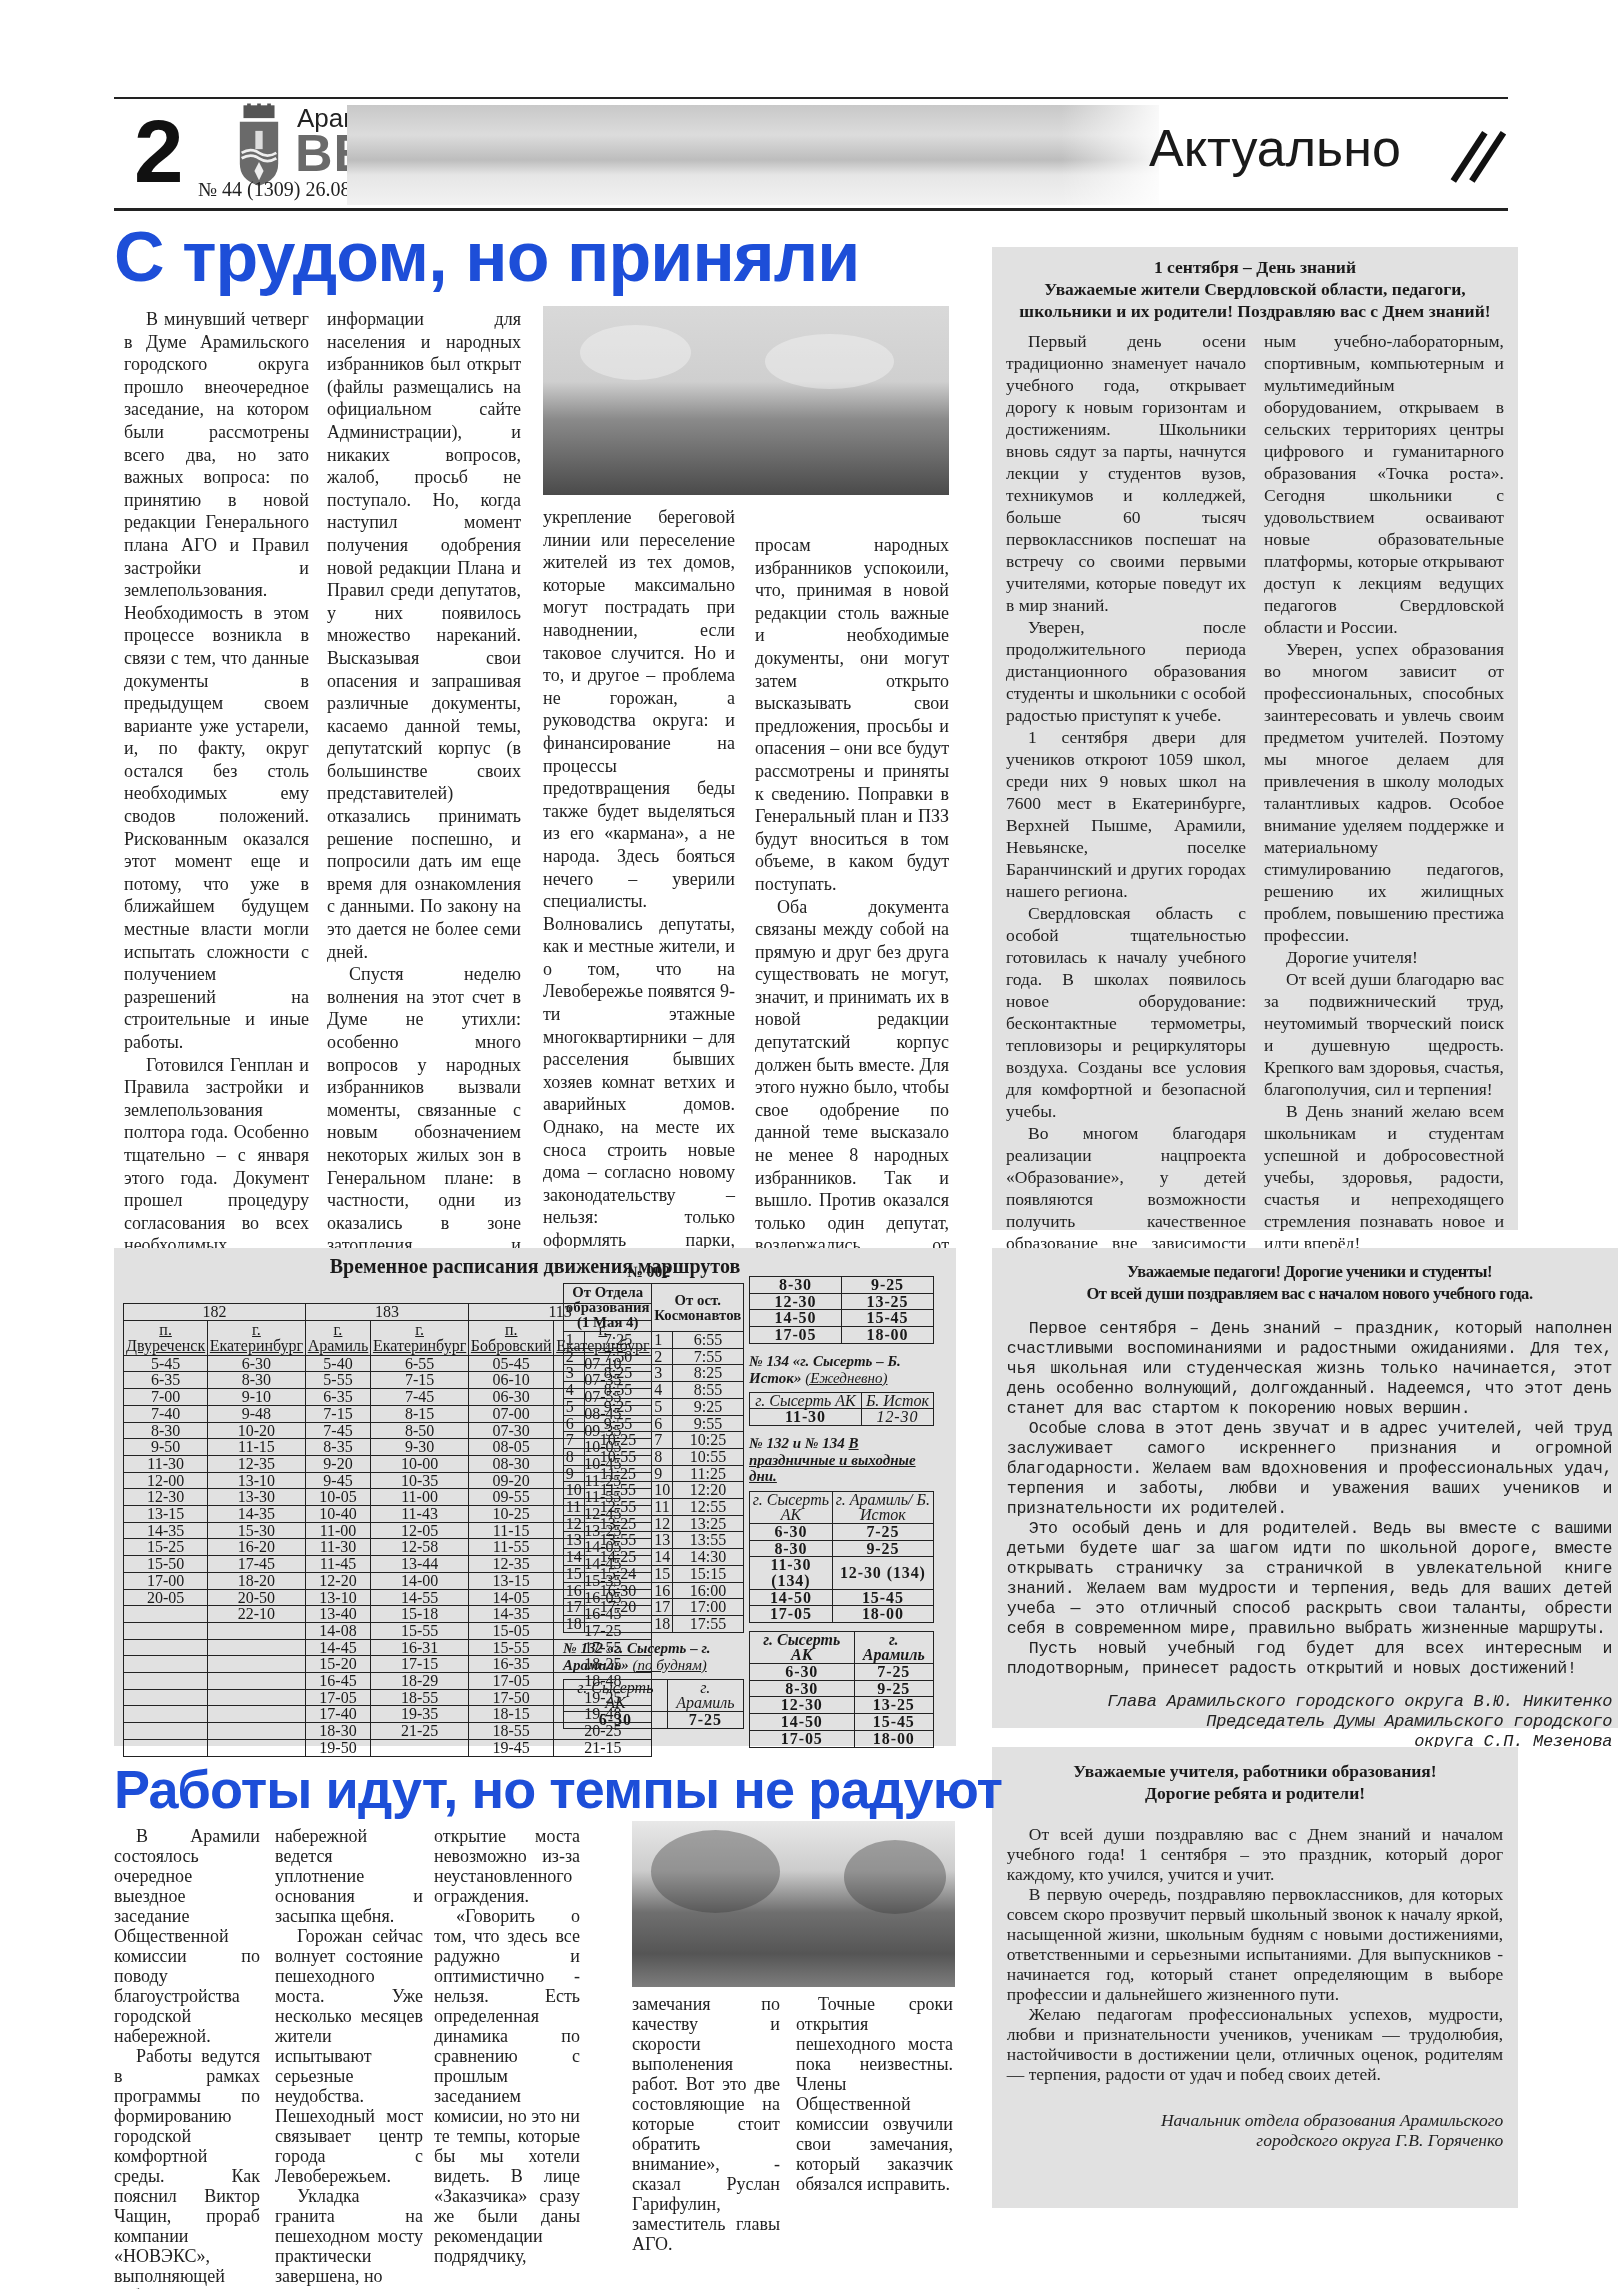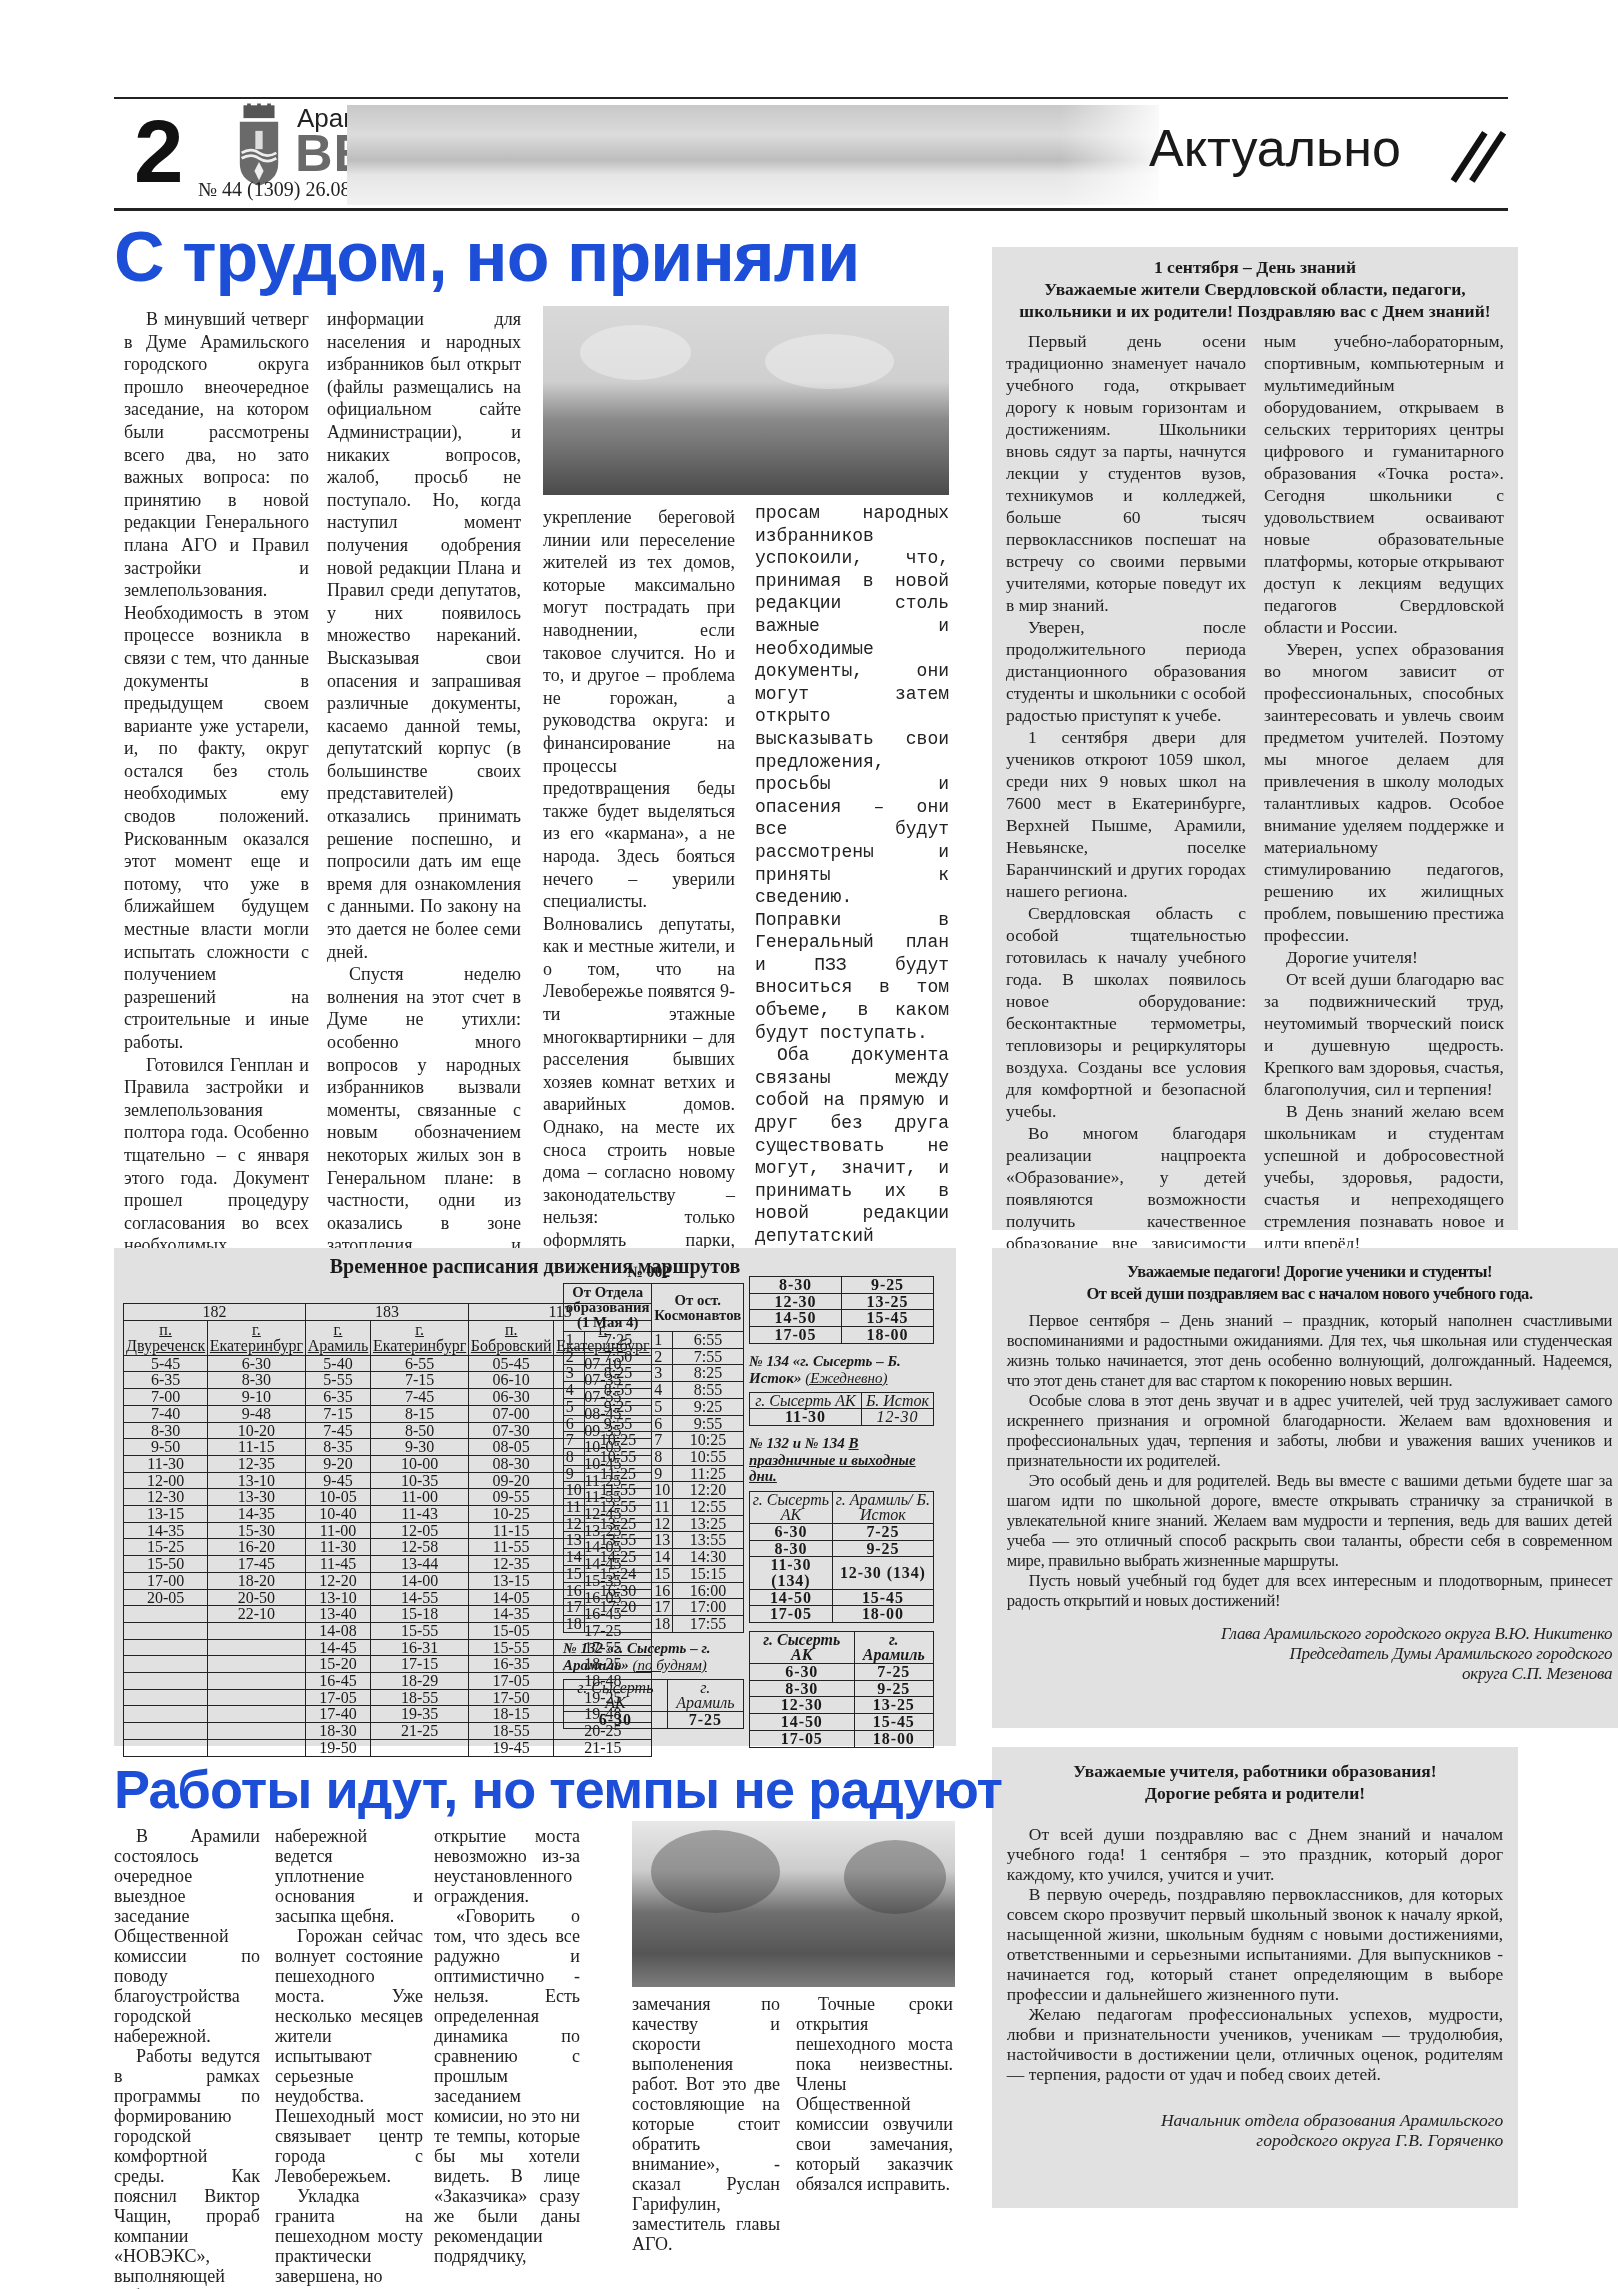--- a/index.html
+++ b/index.html
@@ -99,21 +99,21 @@
   <p>Спустя неделю волнения на этот счет в Думе не утихли: особенно много вопросов у народных избранников вызвали моменты, связанные с новым обозначением некоторых жилых зон в Генеральном плане: в частности, одни из оказались в зоне затопления и подтопления в соседствующей местности с руслом реки, которые окажутся в опасности в случае возможного прорыва плотины. В профилактических мерах могут быть предприняты различные действия: среди них –</p>
 </div>
 <div class="abs photo photo1">
   <div class="photo-shape" style="left:37px; top:18.5px; width:111px; height:55px;"></div>
   <div class="photo-shape" style="left:222px; top:28px; width:129px; height:55px;"></div>
 </div>
 <div class="abs col" style="left:543px; top:506px; width:192px;">
   <p class="noind">укрепление береговой линии или переселение жителей из тех домов, которые максимально могут пострадать при наводнении, если таковое случится. Но и то, и другое – проблема не горожан, а руководства округа: и финансирование на процессы предотвращения беды также будет выделяться из его «кармана», а не народа. Здесь бояться нечего – уверили специалисты. Волновались депутаты, как и местные жители, и о том, что на Левобережье появятся 9-ти этажные многоквартирники – для расселения бывших хозяев комнат ветхих и аварийных домов. Однако, на месте их сноса строить новые дома – согласно новому законодательству – нельзя: только оформлять парки, скверы, детские площадки. Если новостройки и «вырастут» на Рабочем поселке, то только согласно всей документации и процедурам согласования.</p>
   <p>По этим и другим во-</p>
 </div>
-<div class="abs col" style="left:755px; top:502px; width:194px;font-family:Liberation Mono, monospace;">
+<div class="abs col" style="left:755px; top:534px; width:194px;">
   <p class="noind">просам народных избранников успокоили, что, принимая в новой редакции столь важные и необходимые документы, они могут затем открыто высказывать свои предложения, просьбы и опасения – они все будут рассмотрены и приняты к сведению. Поправки в Генеральный план и ПЗЗ будут вноситься в том объеме, в каком будут поступать.</p>
   <p>Оба документа связаны между собой на прямую и друг без друга существовать не могут, значит, и принимать их в новой редакции депутатский корпус должен быть вместе. Для этого нужно было, чтобы свое одобрение по данной теме высказало не менее 8 народных избранников. Так и вышло. Против оказался только один депутат, воздержались от принятия решения трое.</p>
   <p class="sig">Марьяна Марина, фото автора</p>
 </div>
 
 <div class="abs gbox box1">
   <div class="box-title" style="margin-top:9.2px;">
     <div>1 сентября – День знаний</div>
     <div style="padding:0 18.5px;">Уважаемые жители Свердловской области, педагоги, школьники и их родители! Поздравляю вас с Днем знаний!</div>
   </div>
@@ -593,21 +593,21 @@
         </tbody>
     </table>
   </div>
 </div>
 
 <div class="abs gbox box2">
   <div class="box-title" style="font-size:16.6px; letter-spacing:-0.5px;">
     <div>Уважаемые педагоги! Дорогие ученики и студенты!</div>
     <div>От всей души поздравляем вас с началом нового учебного года.</div>
   </div>
-  <div class="col" style="margin-top:6px;">
+  <div class="col" style="margin-top:14px;font-family:Liberation Mono, monospace;">
     <p>Первое сентября – День знаний – праздник, который наполнен счастливыми воспоминаниями и радостными ожиданиями. Для тех, чья школьная или студенческая жизнь только начинается, этот день особенно волнующий, долгожданный. Надеемся, что этот день станет для вас стартом к покорению новых вершин.</p>
     <p>Особые слова в этот день звучат и в адрес учителей, чей труд заслуживает самого искреннего признания и огромной благодарности. Желаем вам вдохновения и профессиональных удач, терпения и заботы, любви и уважения ваших учеников и признательности их родителей.</p>
     <p>Это особый день и для родителей. Ведь вы вместе с вашими детьми будете шаг за шагом идти по школьной дороге, вместе открывать страничку за страничкой в увлекательной книге знаний. Желаем вам мудрости и терпения, ведь для ваших детей учеба — это отличный способ раскрыть свои таланты, обрести себя в современном мире, правильно выбрать жизненные маршруты.</p>
     <p>Пусть новый учебный год будет для всех интересным и плодотворным, принесет радость открытий и новых достижений!</p>
     <p class="sig" style="margin-top:13px; font-size:17px;">
       <span>Глава Арамильского городского округа В.Ю. Никитенко</span><br>
       <span>Председатель Думы Арамильского городского</span><br>
       <span>округа С.П. Мезенова</span>
     </p>
   </div>

